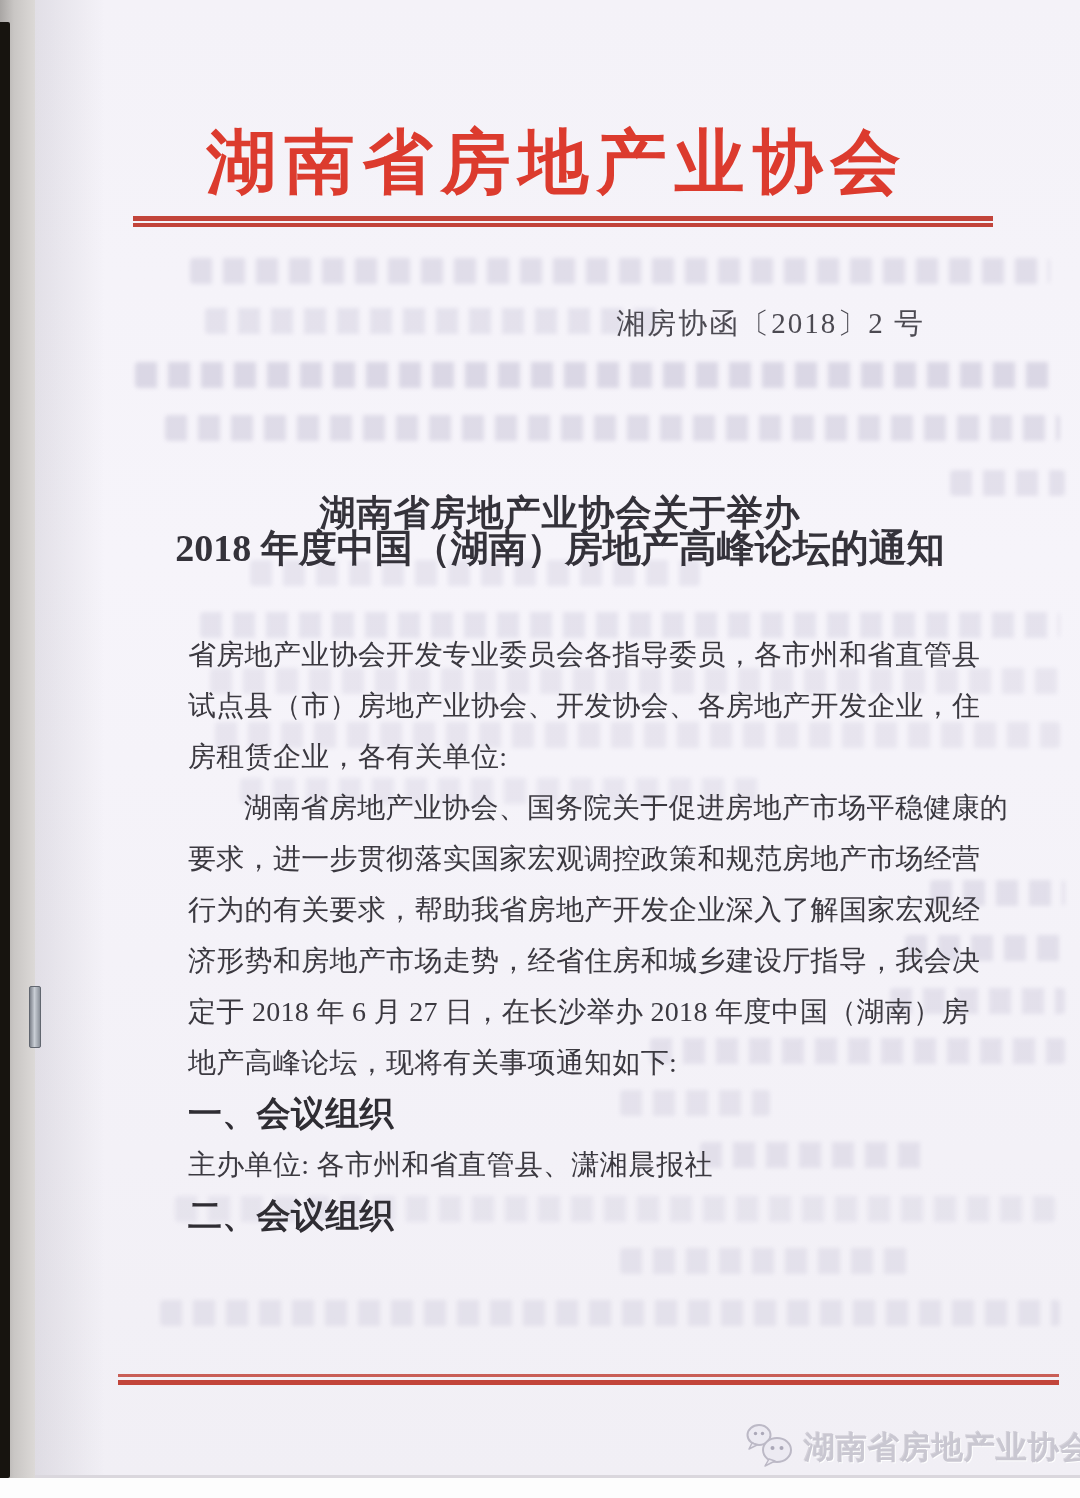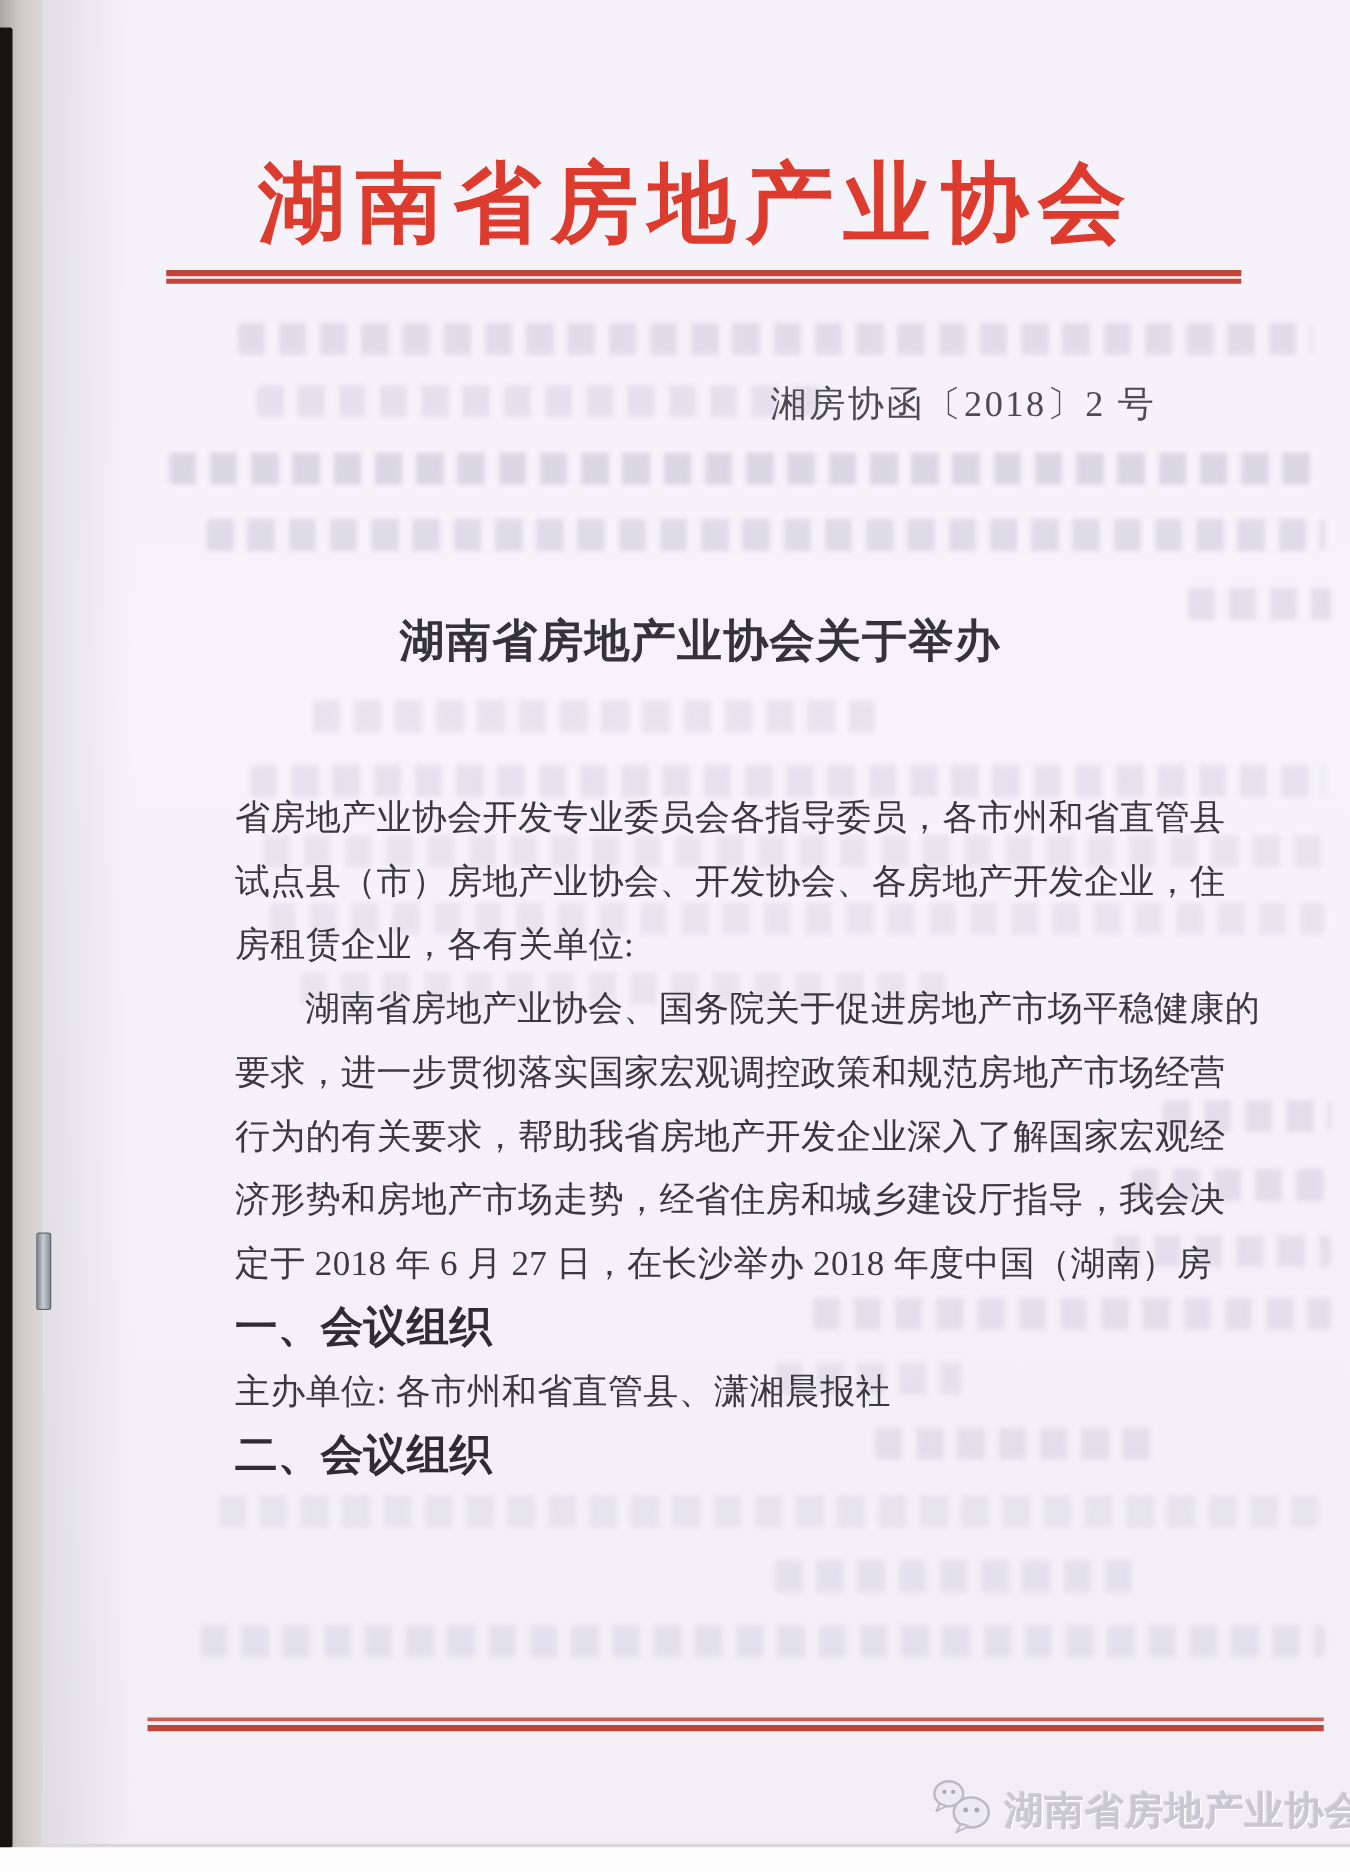--- a/index.html
+++ b/index.html
@@ -122,30 +122,32 @@
 
   <div class="letterhead">湖南省房地产业协会</div>
   <div class="rule-top">
     <div class="ln1"></div>
     <div class="ln2"></div>
   </div>
 
   <div class="doc-number">湘房协函〔2018〕2 号</div>
 
   <div class="title l1">湖南省房地产业协会关于举办</div>
+  <div class="title l2">2018 年度中国（湖南）房地产高峰论坛的通知</div>
 
   <div class="body-flow" id="body-flow">
       <div class="bline">省房地产业协会开发专业委员会各指导委员，各市州和省直管县</div>
       <div class="bline">试点县（市）房地产业协会、开发协会、各房地产开发企业，住</div>
       <div class="bline">房租赁企业，各有关单位:</div>
       <div class="bline indent">湖南省房地产业协会、国务院关于促进房地产市场平稳健康的</div>
       <div class="bline">要求，进一步贯彻落实国家宏观调控政策和规范房地产市场经营</div>
       <div class="bline">行为的有关要求，帮助我省房地产开发企业深入了解国家宏观经</div>
       <div class="bline">济形势和房地产市场走势，经省住房和城乡建设厅指导，我会决</div>
       <div class="bline">定于 2018 年 6 月 27 日，在长沙举办 2018 年度中国（湖南）房</div>
+      <div class="bline">地产高峰论坛，现将有关事项通知如下:</div>
       <div class="bline heading">一、会议组织</div>
       <div class="bline">主办单位: 各市州和省直管县、潇湘晨报社</div>
       <div class="bline heading">二、会议组织</div>
     </div>
 
   <div class="rule-bottom">
     <div class="ln1"></div>
     <div class="ln2"></div>
   </div>
 

